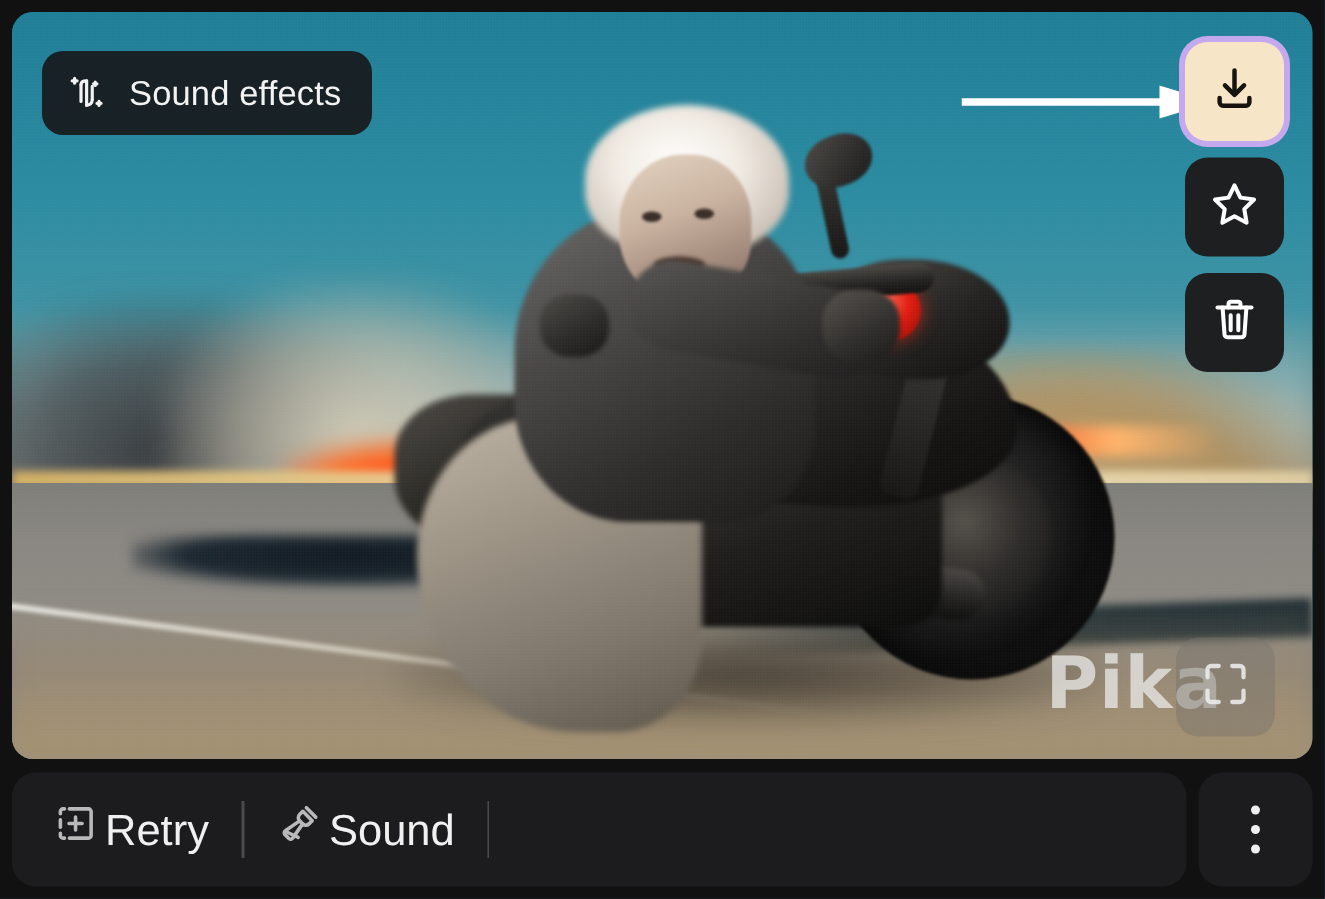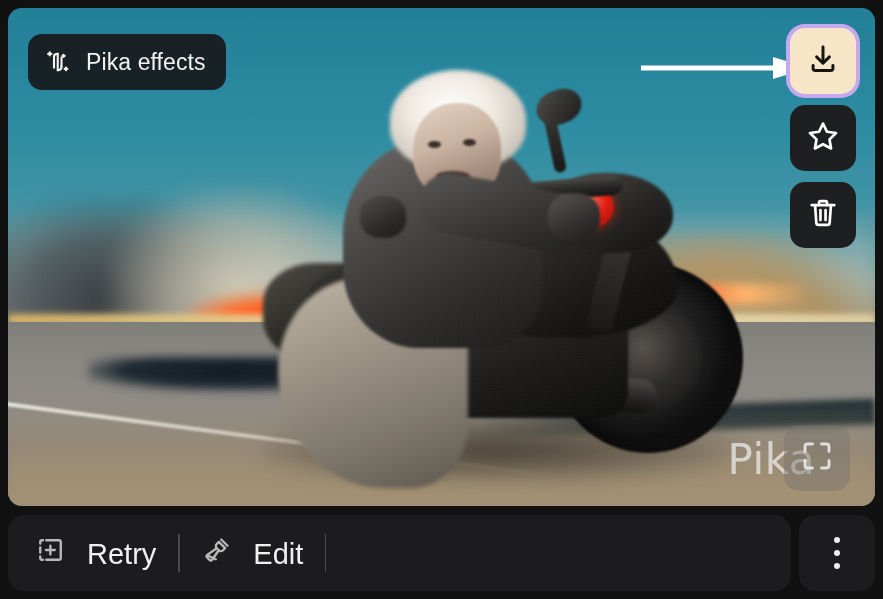--- a/index.html
+++ b/index.html
@@ -315,25 +315,25 @@
     background: rgba(48,45,41,.86);
     border-radius: 12px;
     color:#fff;
     font-size: 25px;
     font-weight: bold;
     letter-spacing:.4px;
   }
 
   .watermark {
     position:absolute; right:60px; bottom:22px;
-    font-size: 42px;
+    font-size: 48px;
     color: rgba(238,238,238,.72);
     letter-spacing: .5px;
     font-family: "DejaVu Sans", sans-serif;
-    font-weight: 400;
+    font-weight: 700;
   }
   .expand-btn {
     position:absolute; right:25px; bottom:15px;
     width:66px; height:66px;
     border-radius:15px;
     background: rgba(120,116,108,.45);
     display:flex; align-items:center; justify-content:center;
     cursor:pointer;
   }
 
@@ -345,21 +345,21 @@
   }
   .toolbar-main {
     flex: 1 1 auto;
     height: 76px;
     background:#1c1c1e;
     border-radius: 16px;
     display:flex; align-items:center;
     padding: 0 6px;
   }
   .tb-item {
-    display:flex; align-items:center; gap:21px;
+    display:flex; align-items:center; gap:4px;
     height:100%;
     padding: 0 22px;
     color:#f0f0f0;
     font-size: 29px;
     cursor:pointer;
     white-space:nowrap;
     text-align:center;
   }
   .tb-item .lbl { line-height:1; position:relative; top:1px; }
   .tb-sep {
@@ -440,21 +440,21 @@
           <path d="M8 7.5 V16.5"></path>
           <path d="M11 5.5 C11 5.5 11 18.5 11 18.5"></path>
           <path d="M14 8.5 V15.5"></path>
           <path d="M8 7.5 C8 6 9.5 5.5 11 5.5"></path>
           <path d="M11 18.5 C12.6 18.5 14 17.6 14 15.5"></path>
           <path d="M4.6 4.2 v2.6 M3.3 5.5 h2.6"></path>
           <path d="M17.6 16.4 v2.2 M16.5 17.5 h2.2"></path>
           <path d="M15.6 6.2 v1.8 M14.7 7.1 h1.8"></path>
         </svg>
       </span>
-      <span class="lbl">Pika effects</span>
+      <span class="lbl">Sound effects</span>
     </div>
 
     <div class="arrow-anno">
       <svg width="168" height="24" viewBox="0 0 168 24">
         <rect x="0" y="9.5" width="140" height="5" fill="#ffffff"></rect>
         <polygon points="132,1 168,12 132,23" fill="#ffffff"></polygon>
       </svg>
     </div>
 
     <div class="side-actions">
@@ -526,21 +526,21 @@
 
       <div class="tb-item">
         <span>
           <svg width="30" height="30" viewBox="0 0 24 24" fill="none" stroke="#b9b9b9" stroke-width="1.9" stroke-linecap="round" stroke-linejoin="round">
             <path d="M15.4 3.6 L20.4 8.6"></path>
             <path d="M13.5 5.5 l5 5 -1.7 1.7 a2.4 2.4 0 0 1-3.4 0 l-1.6-1.6 a2.4 2.4 0 0 1 0-3.4 Z"></path>
             <path d="M11.8 10.6 L4.2 15.9 a1.3 1.3 0 0 0-.3 1.9 l2.3 2.3 a1.3 1.3 0 0 0 1.9-.3 l5.3-7.6"></path>
             <path d="M4.6 16.4 L11 19.4"></path>
           </svg>
         </span>
-        <span class="lbl">Edit</span>
+        <span class="lbl">Sound</span>
       </div>
 
       <div class="tb-sep"></div>
 
     </div>
 
     <div class="tb-more">
       <span class="dots">
         <span class="dot"></span>
         <span class="dot"></span>

